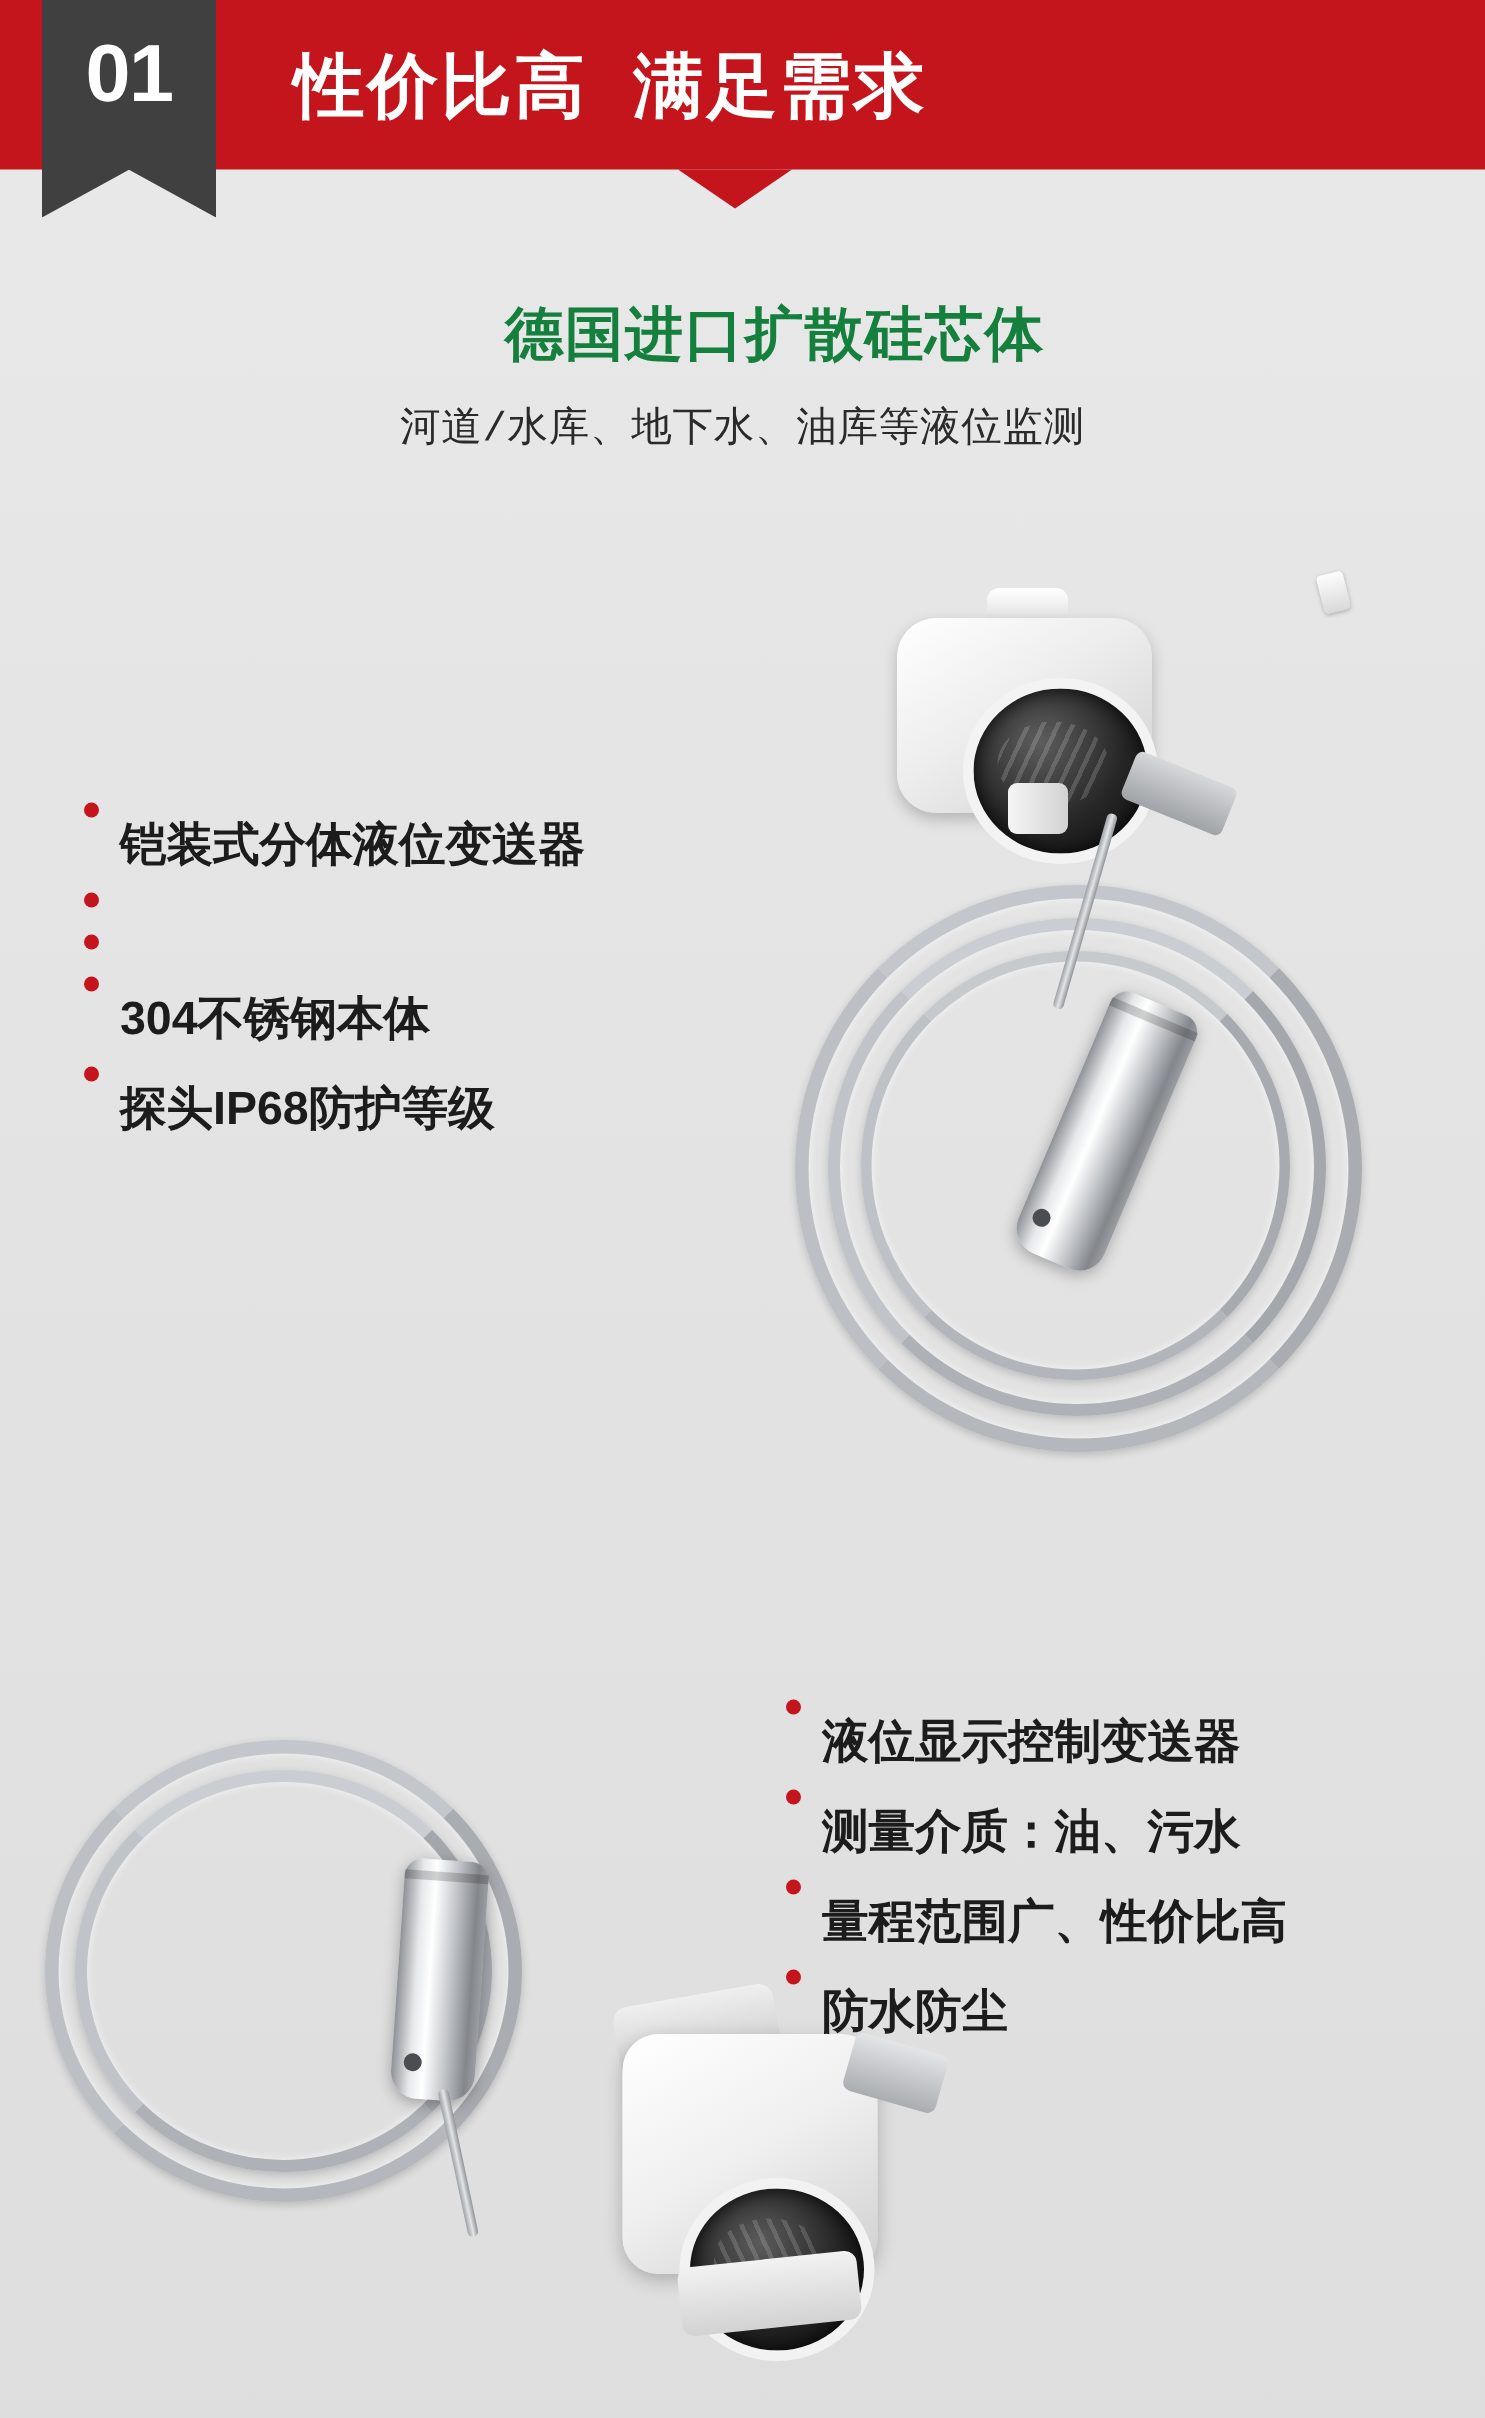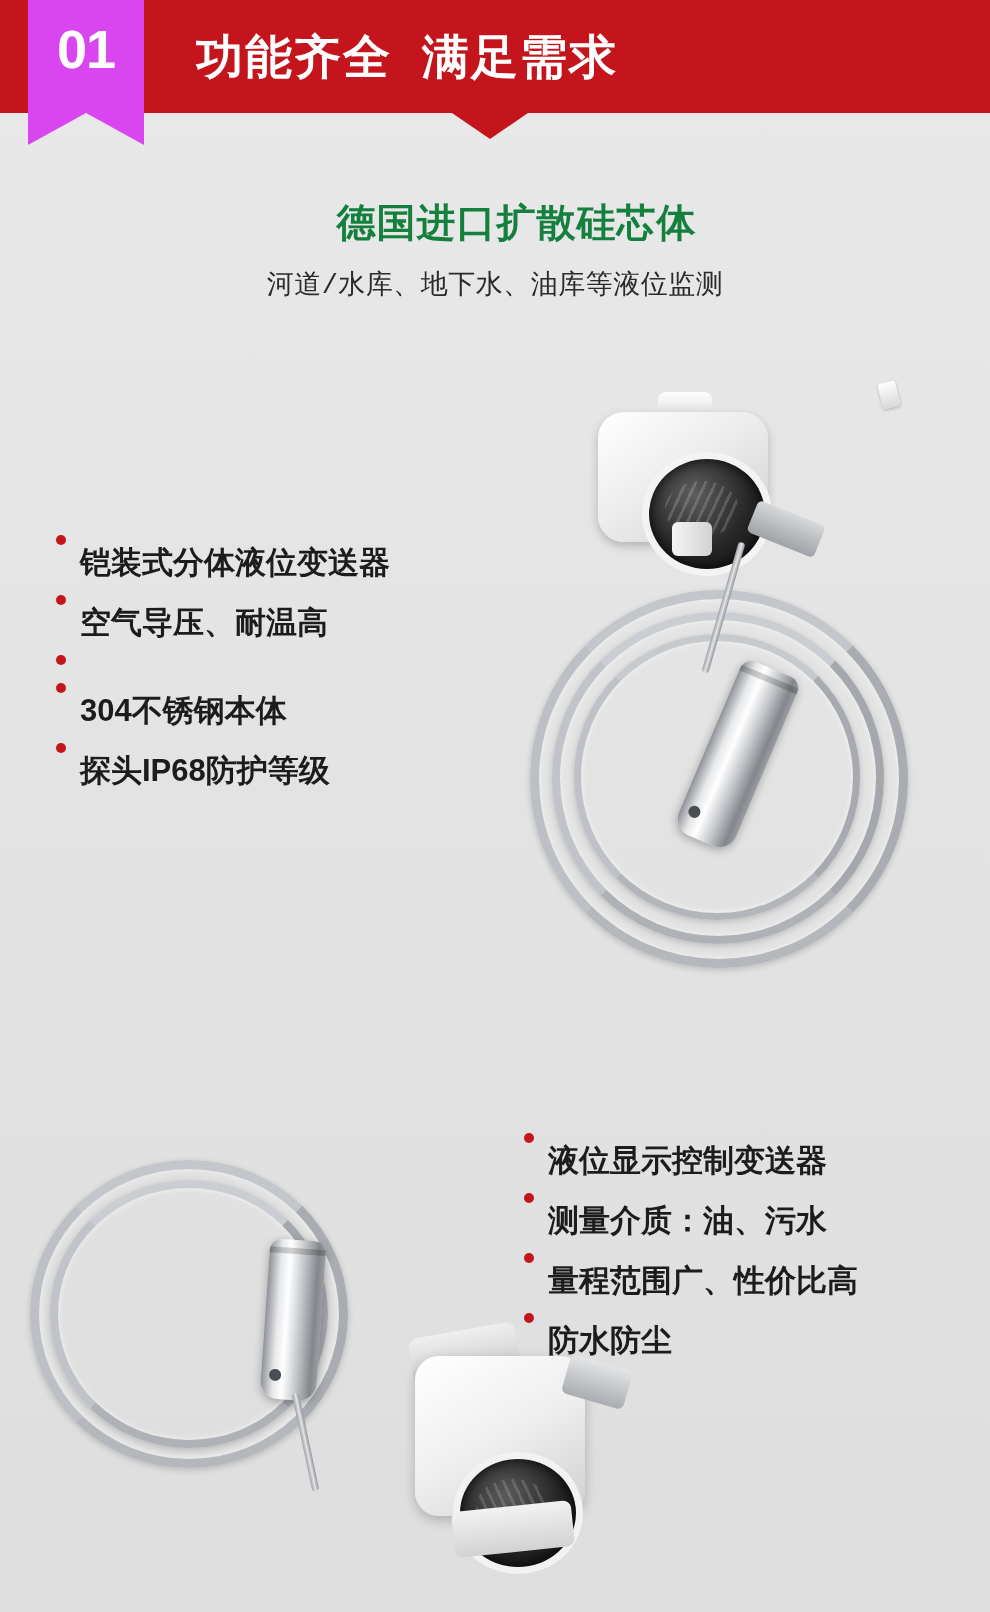--- a/index.html
+++ b/index.html
@@ -22,21 +22,21 @@
     top: 0; left: 0;
     width: 990px;
     height: 113px;
     background: #c4151c;
   }
   .header-badge {
     position: absolute;
     top: 0; left: 28px;
     width: 116px;
     height: 145px;
-    background: #d946ef;
+    background: #404040;
     clip-path: polygon(0 0, 100% 0, 100% 100%, 50% 78%, 0 100%);
     display: flex;
     align-items: flex-start;
     justify-content: center;
   }
   .header-badge span {
     color: #ffffff;
     font-size: 54px;
     font-weight: bold;
     line-height: 1;
@@ -338,21 +338,21 @@
   #tie-top { top: 382px; left: 880px; transform: rotate(-14deg); }
 </style>
 </head>
 <body>
 
 <div class="header"></div>
 <div class="header-badge">
   <span>01</span>
 </div>
 <div class="header-notch"></div>
-<div class="header-title">功能齐全  满足需求</div>
+<div class="header-title">性价比高  满足需求</div>
 
 <div class="title-block">
   <div class="main-title">德国进口扩散硅芯体</div>
   <div class="sub-title">河道/水库、地下水、油库等液位监测</div>
 </div>
 
 <div class="product" id="product-top">
   <div class="cable-ring ring-top-outer"></div>
   <div class="cable-ring ring-top-inner"></div>
   <div class="cable-ring ring-top-inner2"></div>
@@ -371,21 +371,20 @@
 </div>
 <div class="tie" id="tie-top"></div>
 
 <ul class="bullet-list" id="list-top">
   <li>
     <span class="dot"></span>
     <span>铠装式分体液位变送器</span>
   </li>
   <li>
     <span class="dot"></span>
-    <span>空气导压、耐温高</span>
   </li>
   <li>
     <span class="dot"></span>
   </li>
   <li>
     <span class="dot"></span>
     <span>304不锈钢本体</span>
   </li>
   <li>
     <span class="dot"></span>

